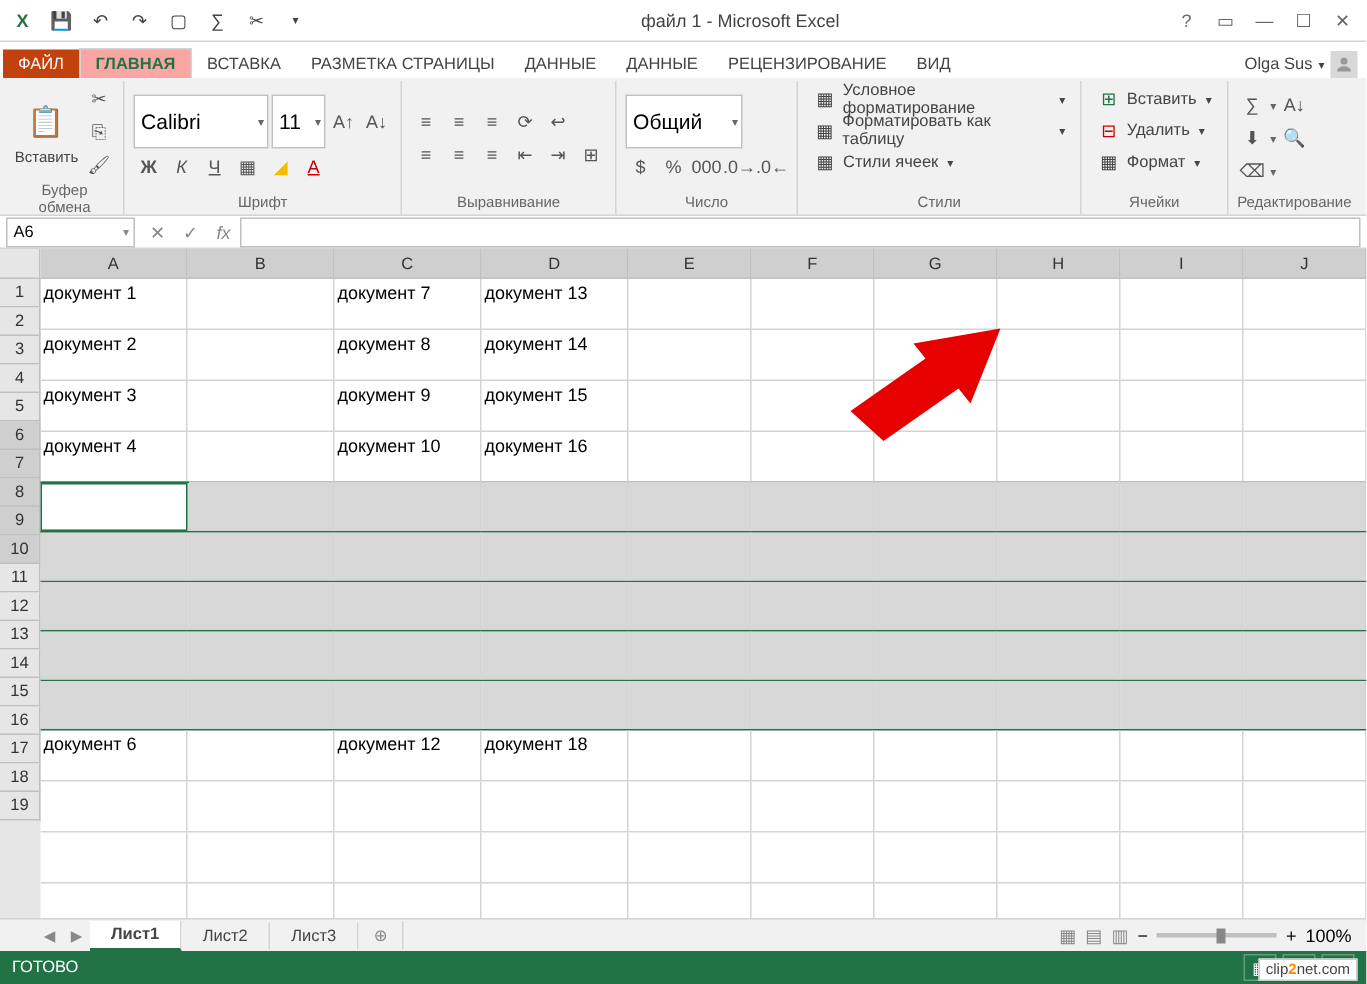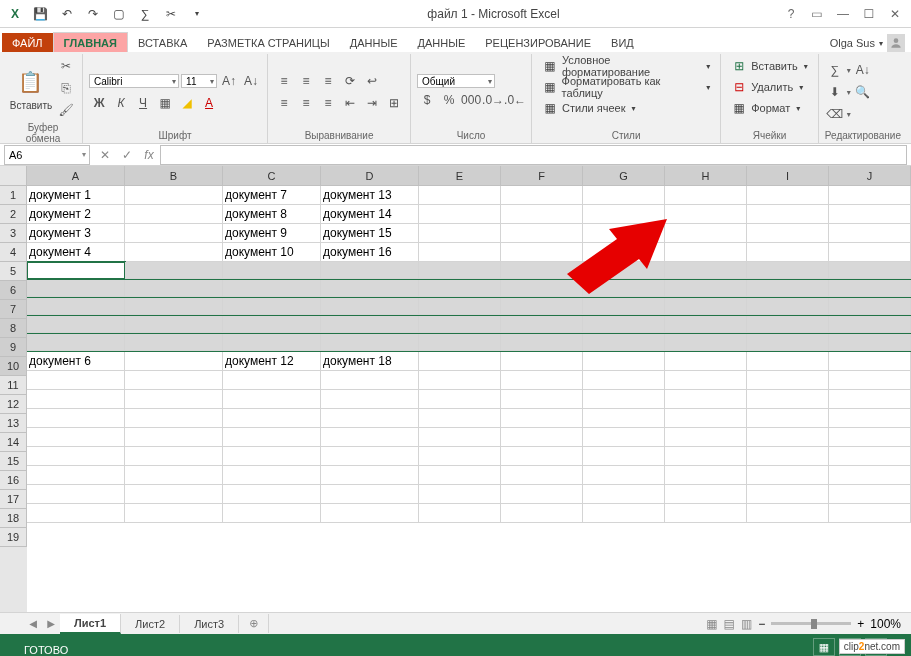--- a/index.html
+++ b/index.html
@@ -22,21 +22,21 @@
 .ribbon { height: 92px; background: #f1f1f1; border-bottom: 1px solid #d4d4d4; display: flex; padding: 2px 4px 0; }
 .group { border-right: 1px solid #d4d4d4; padding: 2px 6px; display: flex; flex-direction: column; }
 .group-body { flex: 1; display: flex; gap: 4px; }
 .group-label { text-align: center; font-size: 10px; color: #666; padding: 2px 0 0; }
 .bigbtn { width: 42px; display: flex; flex-direction: column; align-items: center; justify-content: center; gap: 2px; }
 .bigbtn .icon { width: 32px; height: 32px; display: flex; align-items: center; justify-content: center; font-size: 20px; }
 .bigbtn .lbl { font-size: 10px; color: #444; }
 .col { display: flex; flex-direction: column; gap: 2px; justify-content: center; }
 .smallbtn { width: 20px; height: 20px; display: flex; align-items: center; justify-content: center; color: #555; font-size: 12px; }
 .row { display: flex; gap: 2px; align-items: center; }
-.fontsel { height: 14px; border: 1px solid #c0c0c0; background: #fff; padding: 0 14px 0 4px; font-size: 10px; position: relative; display: flex; align-items: center; }
+.fontsel { height: 36px; border: 1px solid #c0c0c0; background: #fff; padding: 0 14px 0 4px; font-size: 14px; position: relative; display: flex; align-items: center; }
 .fontsel::after { content: "▾"; position: absolute; right: 2px; font-size: 8px; color: #666; }
 .wide { width: 90px; }
 .narrow { width: 36px; }
 .rbtn { height: 20px; display: flex; align-items: center; gap: 4px; padding: 0 4px; font-size: 11px; color: #444; }
 .rbtn .ic { width: 16px; height: 16px; display: flex; align-items: center; justify-content: center; font-size: 12px; }
 .cells-col { display: flex; flex-direction: column; gap: 1px; }
 
 .formulabar { height: 22px; border-bottom: 1px solid #d4d4d4; display: flex; align-items: center; background: #fff; }
 .namebox { width: 86px; height: 20px; border: 1px solid #c0c0c0; margin: 0 4px; padding: 0 4px; font-size: 11px; display: flex; align-items: center; position: relative; }
 .namebox::after { content: "▾"; position: absolute; right: 3px; font-size: 8px; color: #888; }
@@ -46,41 +46,41 @@
 .sheet { position: relative; height: 450px; display: flex; }
 .rowhdrs { width: 27px; background: #e6e6e6; }
 .selectall { height: 20px; border-right: 1px solid #c0c0c0; border-bottom: 1px solid #c0c0c0; background: #e6e6e6; }
 .rowhdr { height: 19px; border-right: 1px solid #c0c0c0; border-bottom: 1px solid #c0c0c0; text-align: center; font-size: 11px; color: #333; line-height: 19px; background: #e6e6e6; }
 .rowhdr.sel { background: #cfcfcf; }
 .gridwrap { flex: 1; overflow: hidden; position: relative; }
 .colhdrs { height: 20px; display: flex; background: #e6e6e6; }
 .colhdr { border-right: 1px solid #c0c0c0; border-bottom: 1px solid #c0c0c0; text-align: center; font-size: 11px; color: #333; line-height: 20px; background: #e6e6e6; }
 .colhdr.sel { background: #cfcfcf; }
 .gridrows { }
-.gridrow { height: 19px; display: flex; }
+.gridrow { height: 34px; display: flex; }
 .cell { border-right: 1px solid #d4d4d4; border-bottom: 1px solid #d4d4d4; padding: 0 2px; font-size: 12px; color: #000; overflow: hidden; white-space: nowrap; line-height: 18px; }
 .gridrow.selrow .cell { background: #d8d8d8; }
 .gridrow.selrow { border-top: 1px solid #217346; border-bottom: 1px solid #217346; margin-top: -1px; }
 .activecell { background: #fff !important; outline: 2px solid #217346; outline-offset: -1px; }
 .col-A { width: 98px; } .col-B { width: 98px; } .col-C { width: 98px; } .col-D { width: 98px; }
 .col-E,.col-F,.col-G,.col-H,.col-I,.col-J { width: 82px; }
 
 .arrow { position: absolute; top: 48px; left: 520px; pointer-events: none; }
 .arrow svg { width: 120px; height: 80px; }
 
 .sheettabs { position: absolute; bottom: 22px; left: 0; right: 0; height: 22px; background: #f1f1f1; border-top: 1px solid #d4d4d4; display: flex; align-items: center; padding-left: 24px; }
 .navarrow { width: 18px; height: 18px; display: flex; align-items: center; justify-content: center; color: #888; font-size: 10px; }
 .sheettab { padding: 3px 14px; font-size: 11px; color: #444; border-right: 1px solid #d4d4d4; background: #f1f1f1; }
 .sheettab.active { background: #fff; border-bottom: 2px solid #217346; font-weight: bold; text-align: center; }
 .sheettab.add { padding: 3px 10px; color: #888; }
 .zoomslider { margin-left: auto; display: flex; align-items: center; gap: 6px; padding-right: 10px; }
 .slider { width: 80px; height: 3px; background: #c0c0c0; position: relative; }
 .slider::after { content: ""; position: absolute; left: 40px; top: -3px; width: 6px; height: 10px; background: #888; }
 
-.statusbar { position: absolute; bottom: 0; left: 0; right: 0; height: 22px; background: #217346; color: #fff; display: flex; align-items: flex-end; padding: 0 24px; font-size: 11px; }
+.statusbar { position: absolute; bottom: 0; left: 0; right: 0; height: 22px; background: #217346; color: #fff; display: flex; align-items: center; padding: 0 8px; font-size: 11px; }
 .statusbar .viewbtns { margin-left: auto; display: flex; gap: 4px; align-items: center; }
 .statusbar .viewbtn { width: 22px; height: 18px; display: flex; align-items: center; justify-content: center; border: 1px solid rgba(255,255,255,0.3); }
 .watermark { position: absolute; right: 6px; bottom: 2px; background: #fff; font-size: 10px; padding: 1px 4px; color: #444; border: 1px solid #ccc; }
 .watermark .c2 { color: #ff8c00; font-weight: bold; }
 </style>
 </head>
 <body>
 
 <div class="titlebar">
   <div class="qat">

